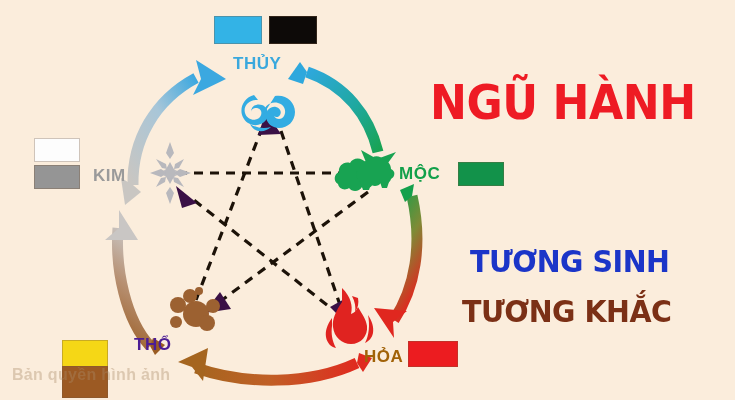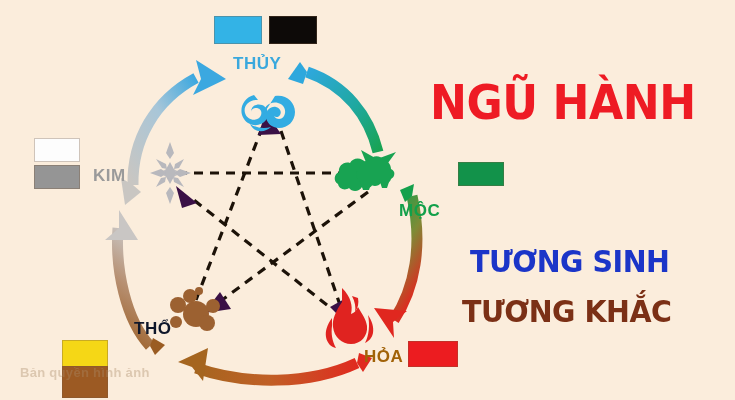--- a/index.html
+++ b/index.html
@@ -48,37 +48,37 @@
   }
   #sub-tuong-khac{
     left:462px;top:297px;
     font-size:30px;
     color:#7b3016;
     transform:scaleX(.95);
     transform-origin:left top;
   }
 
   #label-thuy{left:233px;top:55px;color:#3aa8dd;}
-  #label-moc{left:399px;top:165px;color:#12a04a;margin-top:37px;}
+  #label-moc{left:399px;top:165px;color:#12a04a;}
   #label-hoa{left:364px;top:348px;color:#a16207;}
-  #label-tho{left:134px;top:320px;color:#0f172a;}
+  #label-tho{left:134px;top:336px;color:#4c1d95;}
   #label-kim{left:93px;top:167px;color:#9a9a9a;text-align:center;}
 
   #swatch-thuy-blue{left:214px;top:16px;width:46px;height:26px;background:#33b3e6;}
   #swatch-thuy-black{left:269px;top:16px;width:46px;height:26px;background:#0d0a08;}
   #swatch-kim-white{left:34px;top:138px;width:44px;height:22px;background:#fdfdfd;}
   #swatch-kim-gray{left:34px;top:165px;width:44px;height:22px;background:#959595;}
   #swatch-moc-green{left:458px;top:162px;width:44px;height:22px;background:#12924a;}
   #swatch-hoa-red{left:408px;top:341px;width:48px;height:24px;background:#ec1c20;}
   #swatch-tho-yellow{left:62px;top:340px;width:44px;height:25px;background:#f5d716;}
   #swatch-tho-brown{left:62px;top:366px;width:44px;height:30px;background:#9c5a23;}
 
   #watermark{
-    position:absolute;left:20px;top:366px;
-    font-size:13px;color:rgba(170,140,105,.38);
+    position:absolute;left:12px;top:366px;
+    font-size:16px;color:rgba(170,140,105,.38);
     font-weight:bold;line-height:1.15;
     letter-spacing:.3px;
   }
 </style>
 </head>
 <body>
 
 <div id="stage">
 
   <svg class="layer" id="outer-arrows" viewBox="0 0 735 400">

